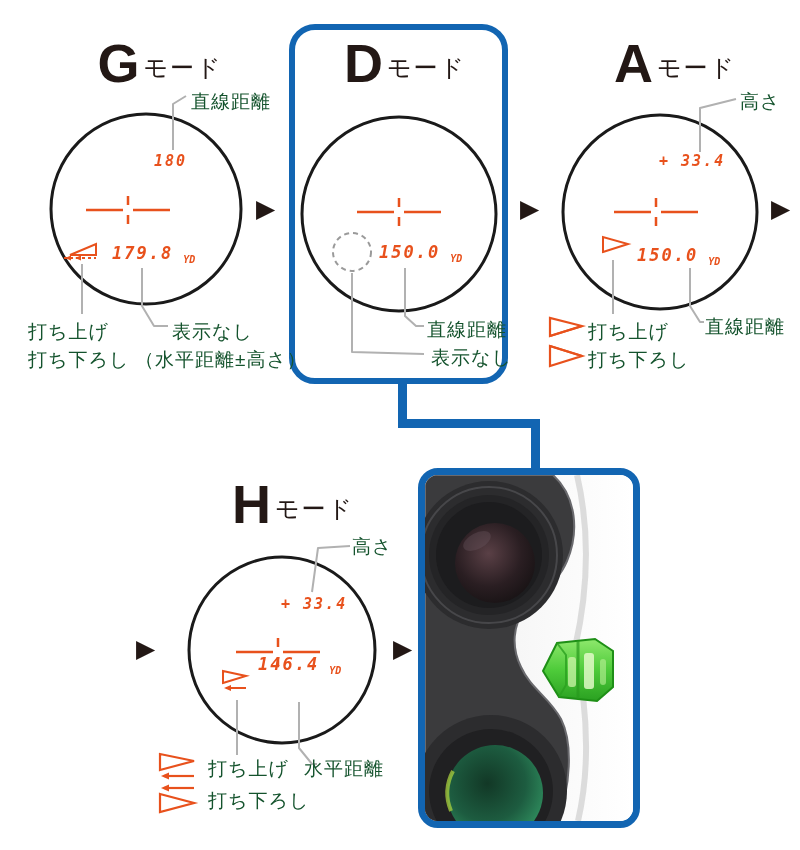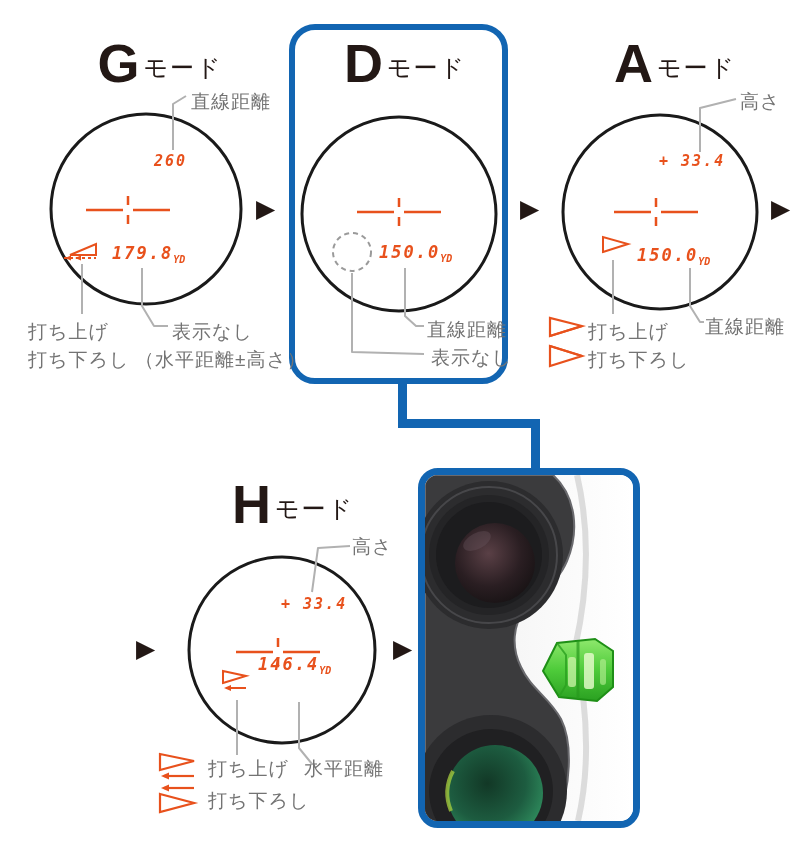--- a/index.html
+++ b/index.html
@@ -5,24 +5,24 @@
   html,body{margin:0;padding:0;background:#ffffff;}
   body{width:800px;height:850px;position:relative;overflow:hidden;
        font-family:"Liberation Sans",sans-serif;color:#231815;}
   .abs{position:absolute;}
   svg{display:block;}
   #artwork{position:absolute;left:0;top:0;z-index:1;}
   .txt{position:absolute;z-index:3;white-space:nowrap;}
   .mode-title{display:flex;align-items:center;justify-content:center;}
   .mode-letter{font-size:54px;font-weight:bold;line-height:1;letter-spacing:0;}
   .mode-suffix{font-size:24px;font-weight:500;letter-spacing:2px;margin-left:4px;padding-top:10px;}
-  .label{font-size:19px;letter-spacing:1px;color:#737373;line-height:1.45;}
+  .label{font-size:19px;letter-spacing:1px;color:#14532d;line-height:1.45;}
   .seg{font-family:"DejaVu Sans Mono",monospace;font-style:italic;font-weight:bold;
        color:#e8511c;letter-spacing:2px;line-height:1;}
-  .seg .unit{font-size:10px;letter-spacing:0;position:relative;top:4px;margin-left:0;}
+  .seg .unit{font-size:10px;letter-spacing:0;position:relative;top:4px;margin-left:10px;}
   .seg-lg{font-size:17px;}
   .seg-sm{font-size:15px;}
   .flow-arrow{font-size:25px;line-height:1;color:#231815;z-index:3;}
   #dbox{left:289px;top:24px;width:207px;height:348px;border:6px solid #1265b2;
         border-radius:26px;z-index:0;background:#fff;}
   #photo{left:418px;top:468px;width:208px;height:346px;border:7px solid #1265b2;
          border-radius:20px;overflow:hidden;z-index:2;background:#fff;}
 </style>
 </head>
 <body>
@@ -121,21 +121,21 @@
   <span class="mode-letter">H</span>
   <span class="mode-suffix">モード</span>
 </div>
 
 <div class="txt flow-arrow" style="left:256px;top:196px;">▶</div>
 <div class="txt flow-arrow" style="left:520px;top:196px;">▶</div>
 <div class="txt flow-arrow" style="left:771px;top:196px;">▶</div>
 <div class="txt flow-arrow" style="left:136px;top:636px;">▶</div>
 <div class="txt flow-arrow" style="left:393px;top:636px;">▶</div>
 
-<div class="txt seg seg-sm" style="left:154px;top:154px;">260</div>
+<div class="txt seg seg-sm" style="left:154px;top:154px;">180</div>
 <div class="txt seg seg-lg" style="left:112px;top:245px;"><span>179.8</span><span class="unit">YD</span></div>
 <div class="txt label" style="left:191px;top:88px;">直線距離</div>
 <div class="txt label" style="left:28px;top:318px;">打ち上げ</div>
 <div class="txt label" style="left:28px;top:346px;">打ち下ろし</div>
 <div class="txt label" style="left:172px;top:318px;">表示なし</div>
 <div class="txt label" style="left:135px;top:346px;">（水平距離±高さ）</div>
 
 <div class="txt seg seg-lg" style="left:379px;top:244px;"><span>150.0</span><span class="unit">YD</span></div>
 <div class="txt label" style="left:427px;top:316px;">直線距離</div>
 <div class="txt label" style="left:431px;top:344px;">表示なし</div>

